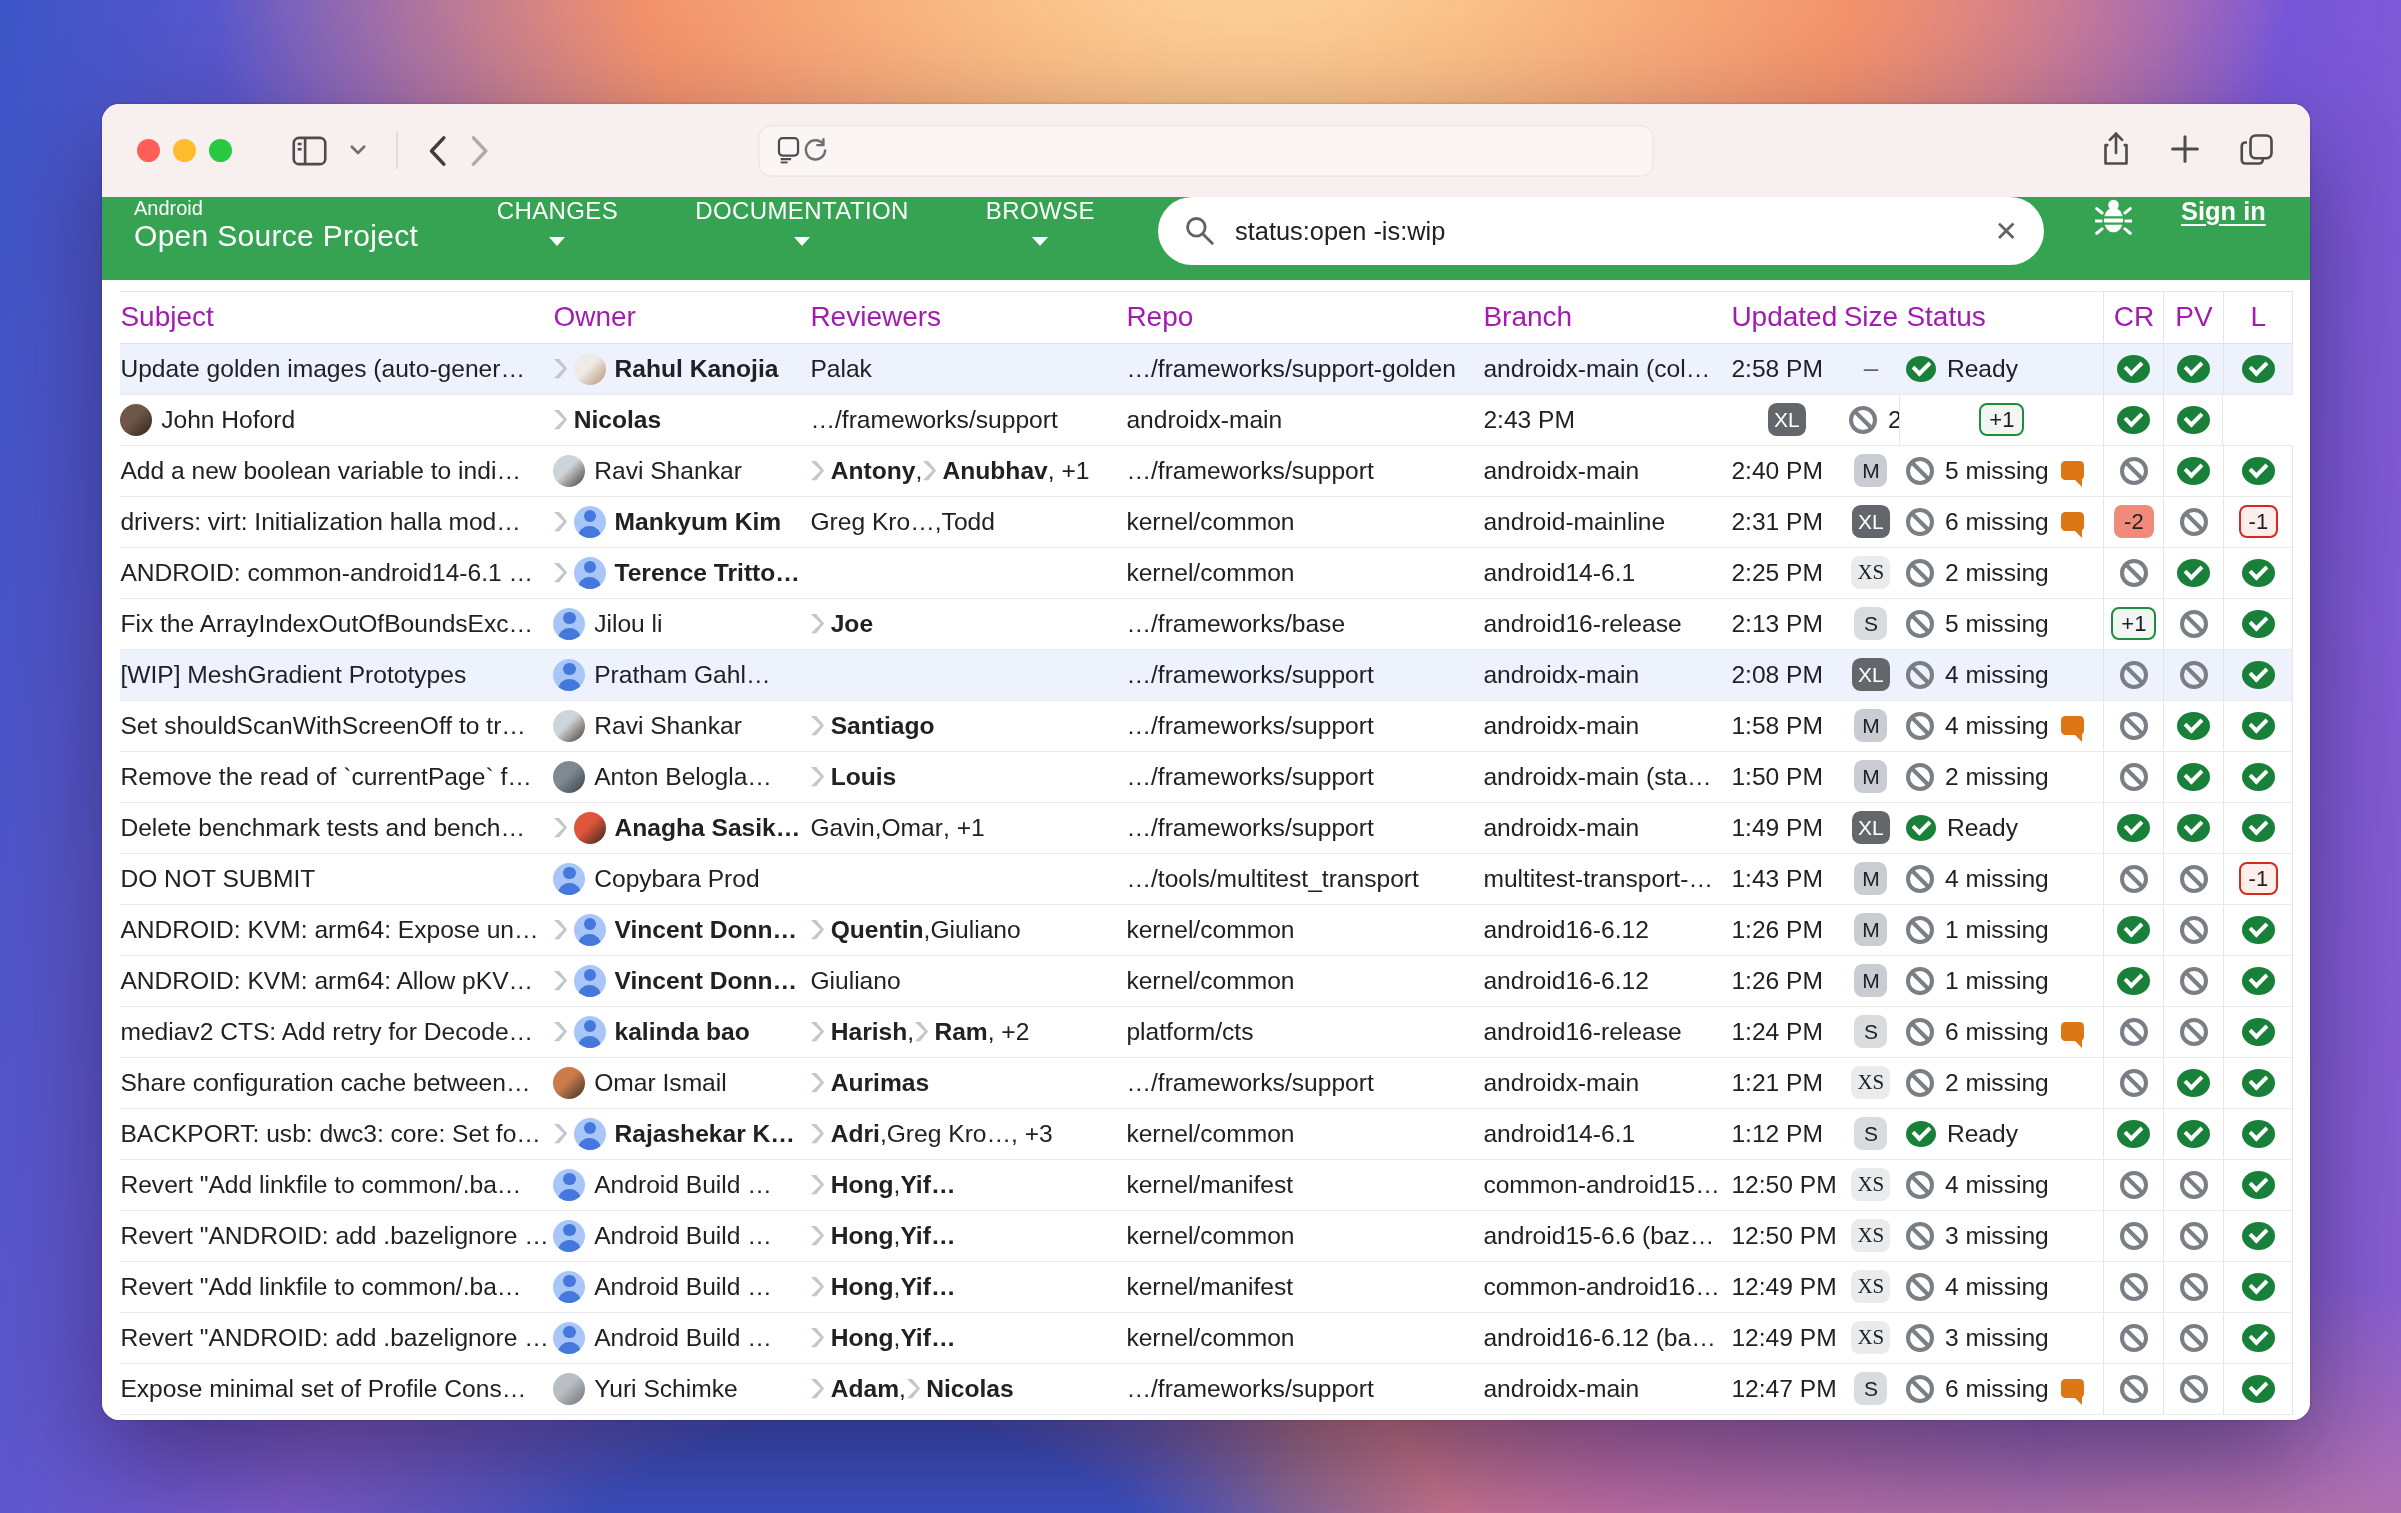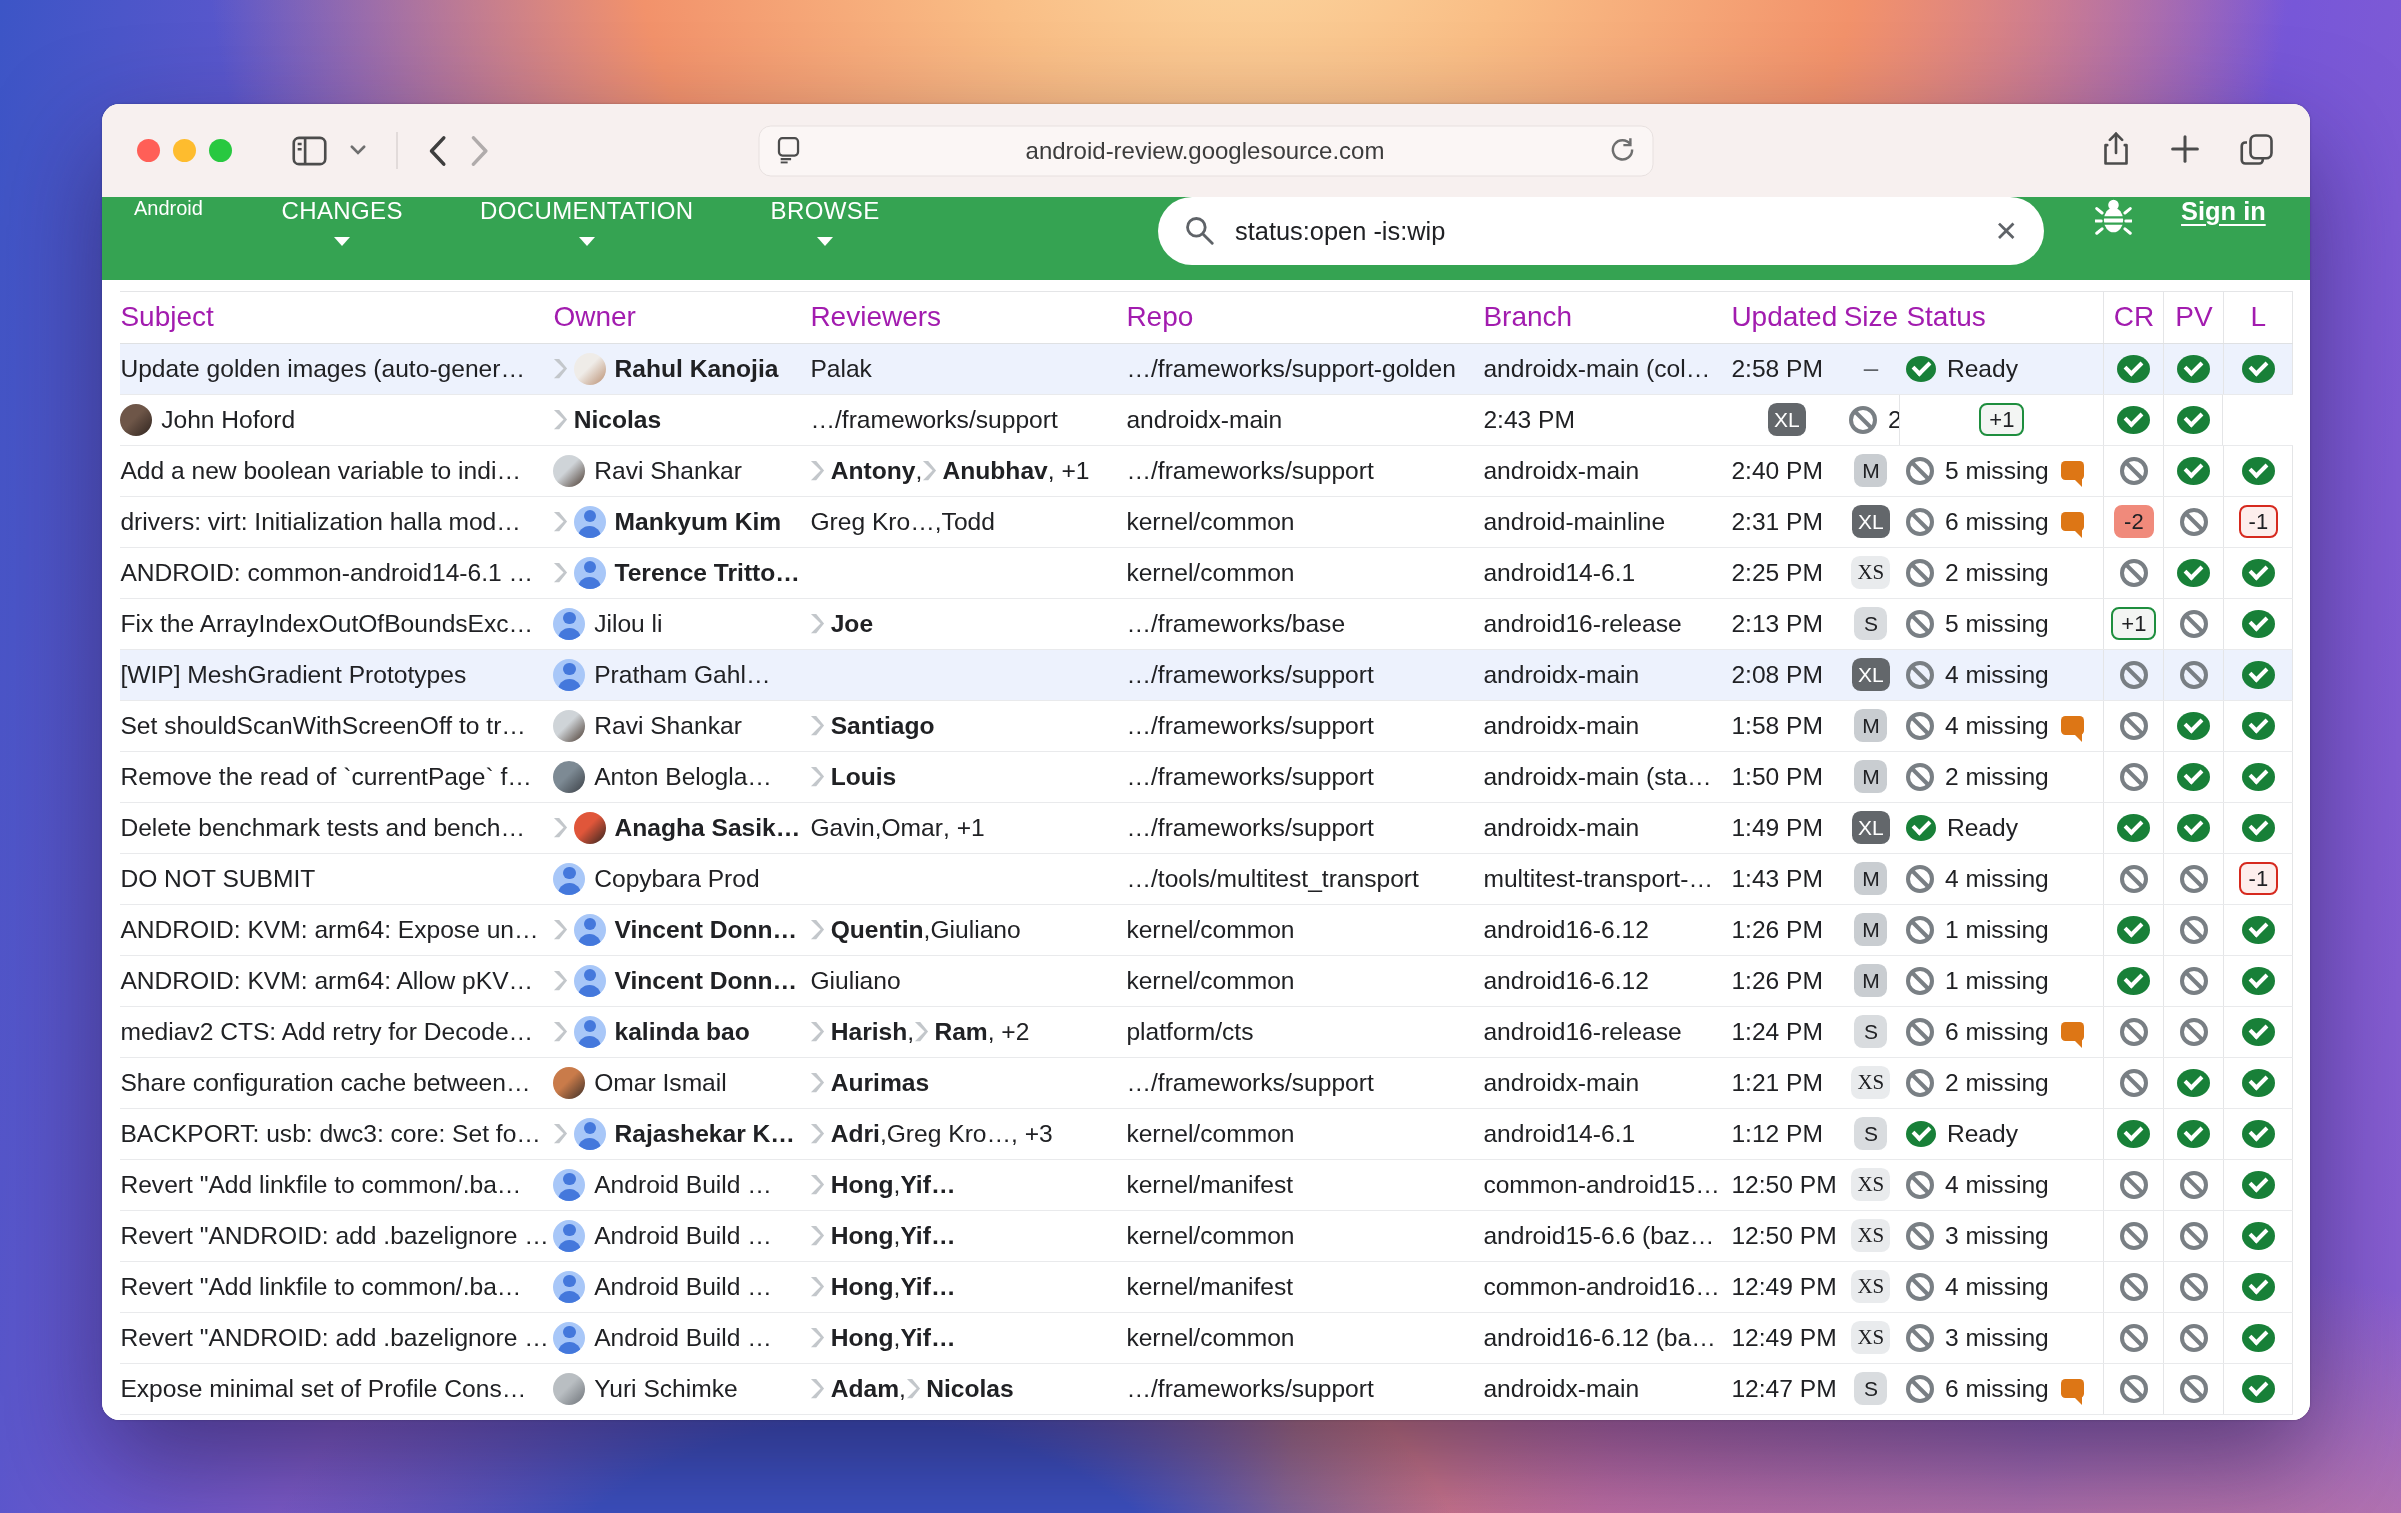--- a/index.html
+++ b/index.html
@@ -138,21 +138,20 @@
     </div>
 
     <div class="urlbar">
       <span>
         <svg width="26" height="28" viewBox="0 0 30 32" fill="none" stroke="#4c4c4c" stroke-width="2.6">
           <rect x="4" y="3" width="22" height="20" rx="4"></rect>
             <line x1="6" y1="27" x2="18" y2="27"></line>
             <line x1="6" y1="31.2" x2="14" y2="31.2"></line>
         </svg>
       </span>
-      <span class="url-text">android-review.googlesource.com</span>
       <span>
         <svg width="28" height="28" viewBox="0 0 32 32" fill="none" stroke="#6f6f6f" stroke-width="2.8">
           <path d="M25 10 A11 11 0 1 0 27 16"></path>
             <polyline points="25,3 25,11 17,11" fill="none"></polyline>
         </svg>
       </span>
     </div>
 
     <div class="tb-right">
       <span>
@@ -173,20 +172,21 @@
           <rect x="12" y="4" width="24" height="26" rx="6"></rect>
             <path d="M8 12 H6 a4 4 0 0 0 -4 4 v16 a4 4 0 0 0 4 4 h16 a4 4 0 0 0 4 -4 v-2"></path>
         </svg>
       </span>
     </div>
   </div>
 
   <div class="gheader">
     <div class="logo">
       <div class="l1">Android</div>
+      <div class="l2">Open Source Project</div>
     </div>
     <div class="nav">
       <div class="nav-item">
         <span>CHANGES</span>
           <span class="caret"></span>
       </div>
       <div class="nav-item">
         <span>DOCUMENTATION</span>
           <span class="caret"></span>
       </div>

